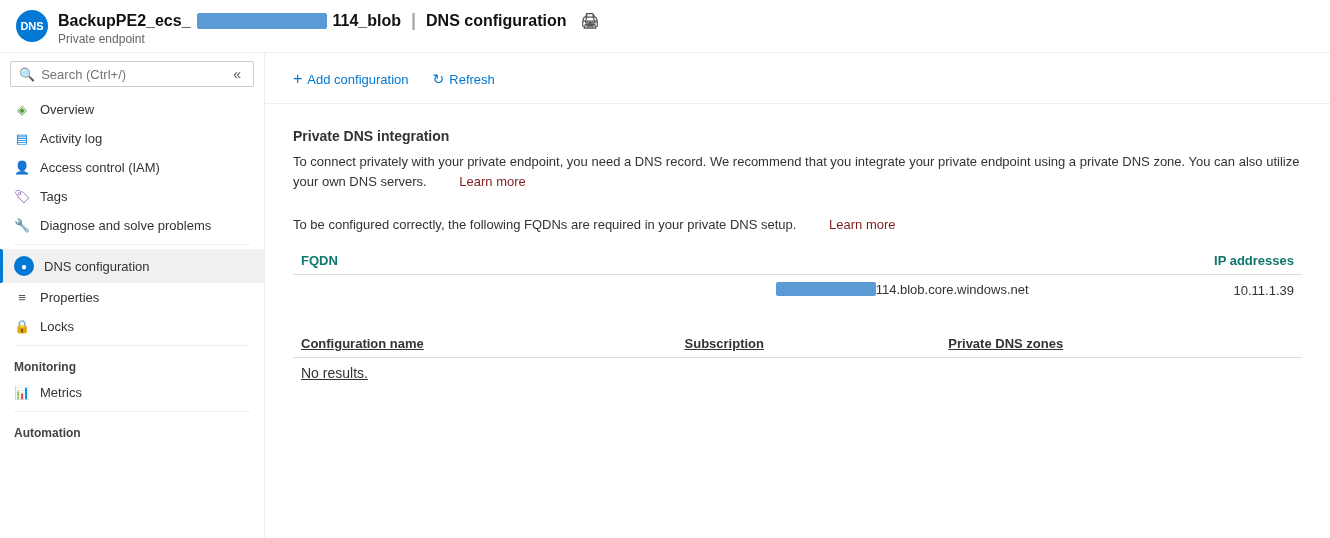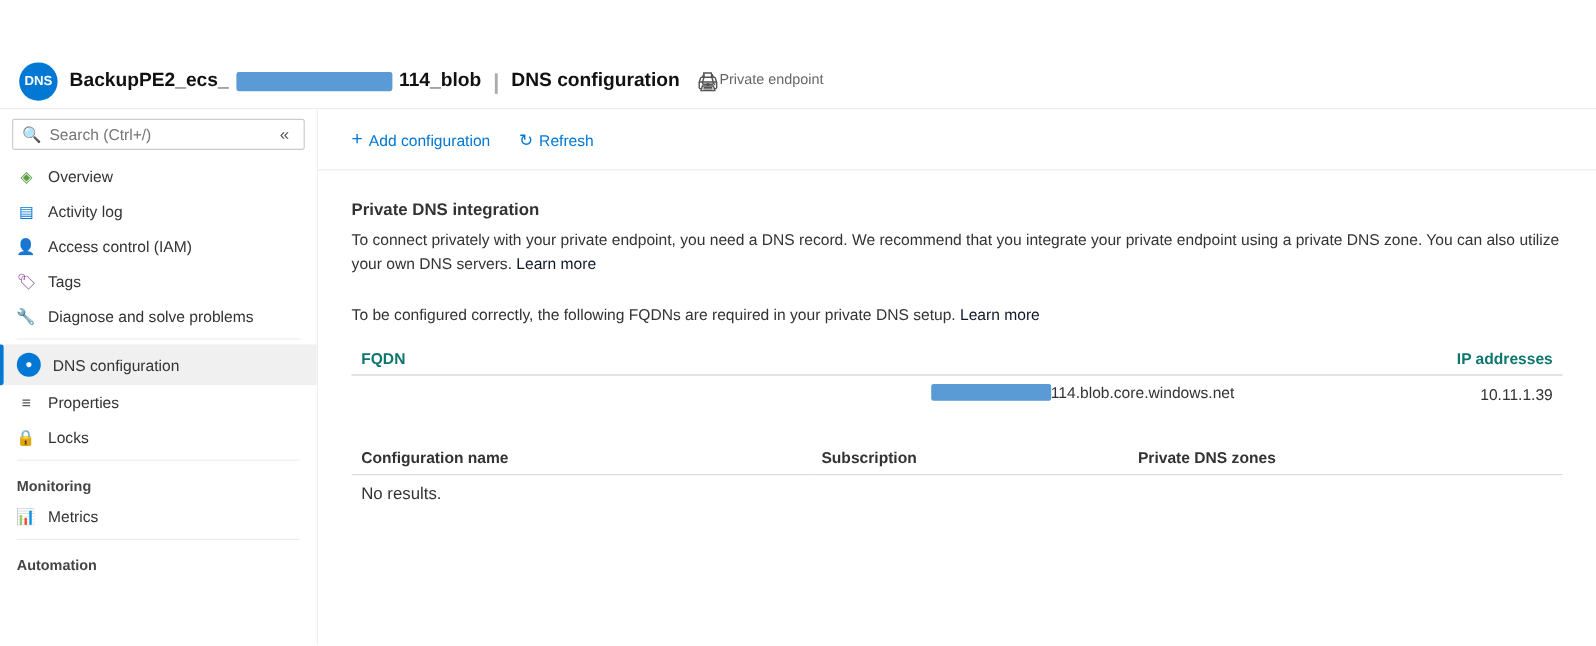--- a/index.html
+++ b/index.html
@@ -1,33 +1,32 @@
 <!DOCTYPE html>
 <html><head>
   <meta charset="utf-8">
   <style>
     * { box-sizing: border-box; margin: 0; padding: 0; }
     body { font-family: 'Segoe UI', Arial, sans-serif; font-size: 13px; color: #333; background: #fff; display: flex; flex-direction: column; height: 538px; overflow: hidden; }
 
     
     .header {
       display: flex;
-      align-items: center;
+      align-items: flex-start;
       padding: 10px 16px 6px 16px;
       border-bottom: 1px solid #eee;
       gap: 10px;
-      margin-top: 42px;
     }
     .header-avatar {
       width: 32px; height: 32px; border-radius: 50%;
       background: #0078d4; color: #fff;
       display: flex; align-items: center; justify-content: center;
       font-size: 11px; font-weight: 700; flex-shrink: 0;
     }
-    .header-title-block { display: flex; flex-direction: row; }
+    .header-title-block { display: flex; flex-direction: column; }
     .header-title {
       font-size: 16px; font-weight: 600; color: #111;
       display: flex; align-items: center; gap: 6px;
     }
     .header-title .redacted {
       display: inline-block; background: #5b9bd5; width: 130px; height: 16px; vertical-align: middle; border-radius: 2px;
     }
     .header-subtitle { font-size: 12px; color: #666; margin-top: 1px; }
     .header-print-icon { margin-left: 8px; color: #555; font-size: 15px; cursor: pointer; }
     .separator-pipe { color: #aaa; font-size: 18px; margin: 0 4px; }
@@ -90,34 +89,34 @@
       display: flex; align-items: center; gap: 5px;
       padding: 5px 12px; cursor: pointer; font-size: 13px; color: #0078d4;
       border: none; background: none; font-family: inherit;
     }
 
     
     .content-area { padding: 24px 28px; flex: 1; }
 
     .section-title { font-size: 14px; font-weight: 700; margin-bottom: 8px; }
     .section-description { font-size: 13px; color: #333; line-height: 1.5; margin-bottom: 4px; }
-    .section-description a { color: #0f172a; text-decoration: none; }
+    .section-description a { color: #7f1d1d; text-decoration: none; margin-left: 29px; }
 
     .section-block { margin-bottom: 24px; }
 
     
     .dns-table { width: 100%; border-collapse: collapse; margin-top: 12px; }
     .dns-table th {
       text-align: left; font-weight: 600; font-size: 13px;
       padding: 6px 8px; border-bottom: 1px solid #ddd; color: #0f766e;
     }
     .dns-table td { padding: 7px 8px; font-size: 13px; vertical-align: middle; text-align: right; }
     .dns-table tr:not(:last-child) td { border-bottom: 1px solid #f0f0f0; }
 
-    .config-table { width: 100%; border-collapse: collapse; margin-top: 12px; }
+    .config-table { width: 100%; border-collapse: collapse; margin-top: 12px; text-decoration: underline; }
     .config-table th {
       text-align: left; font-weight: 600; font-size: 13px;
       padding: 6px 8px; border-bottom: 1px solid #ddd; color: #333;
     }
     .config-table td { padding: 7px 8px; font-size: 14px; }
     .no-results { color: #333; font-size: 13px; padding: 8px 8px; }
 
     
     .icon-overview { color: #5c9c44; }
     .icon-activity { color: #0078d4; }

